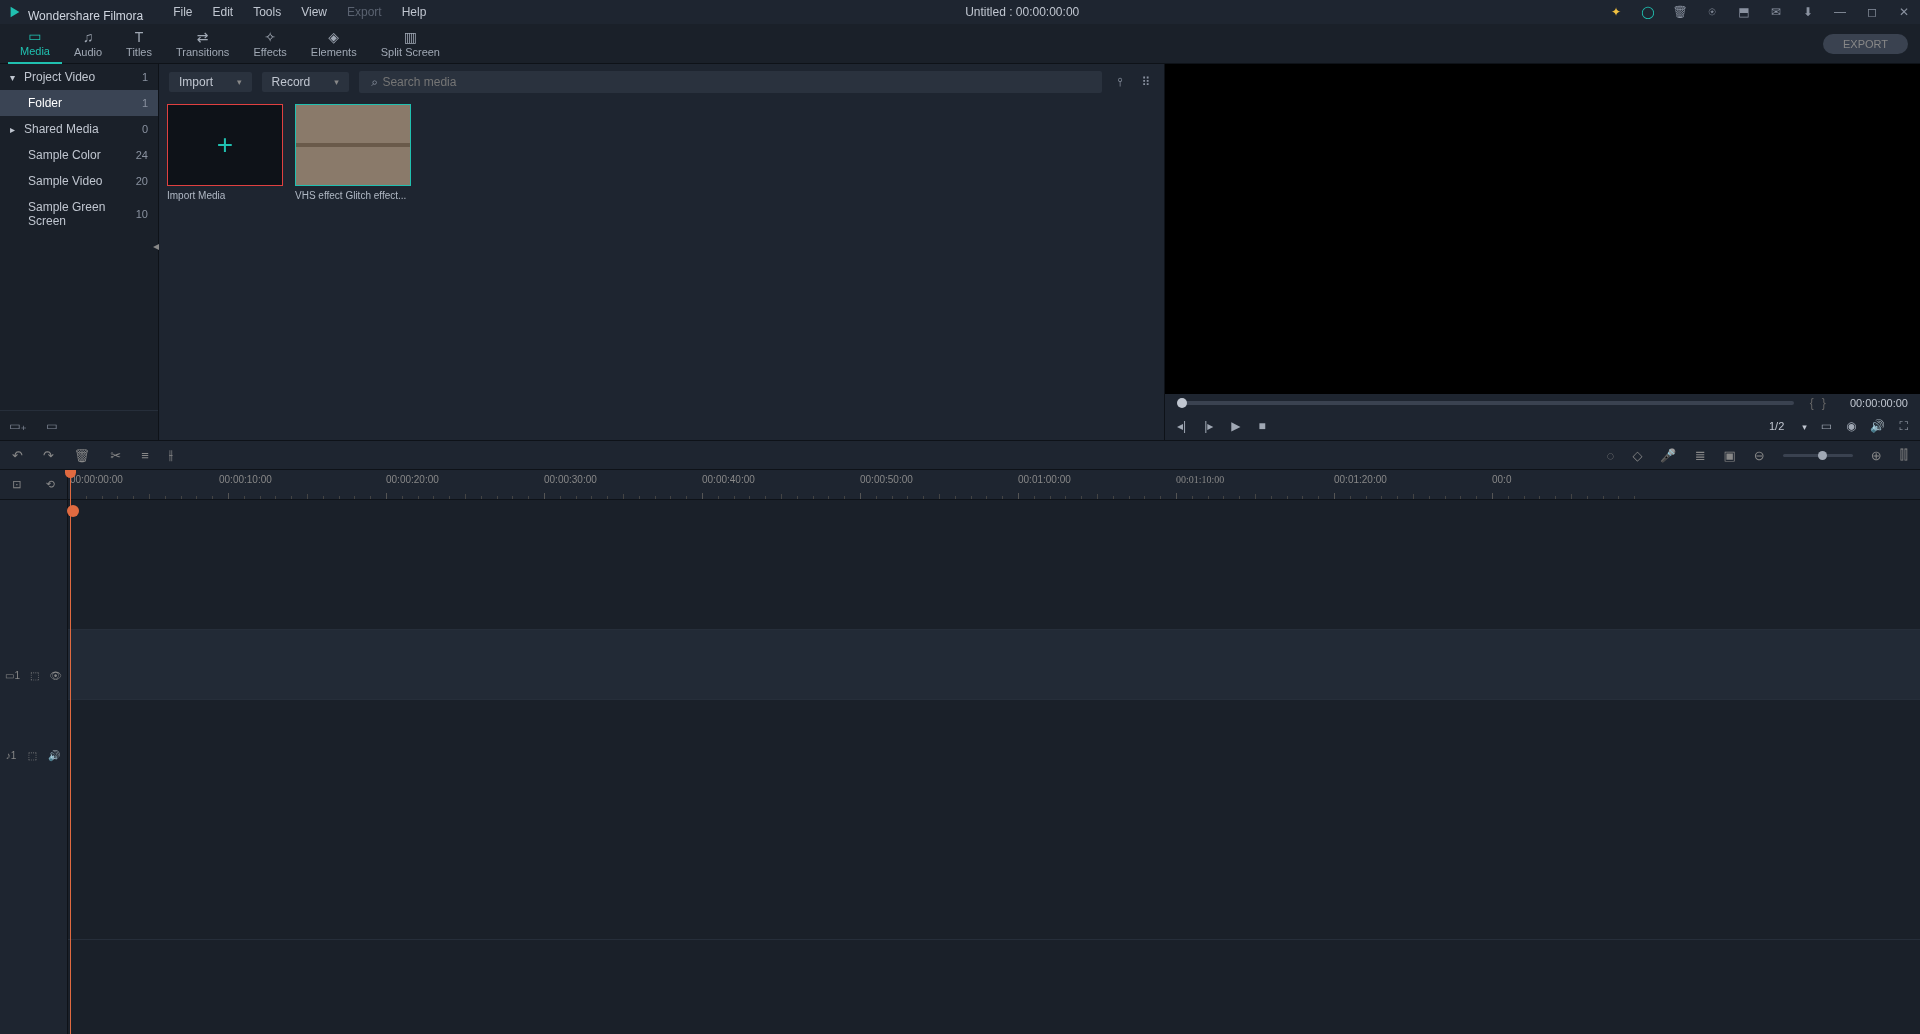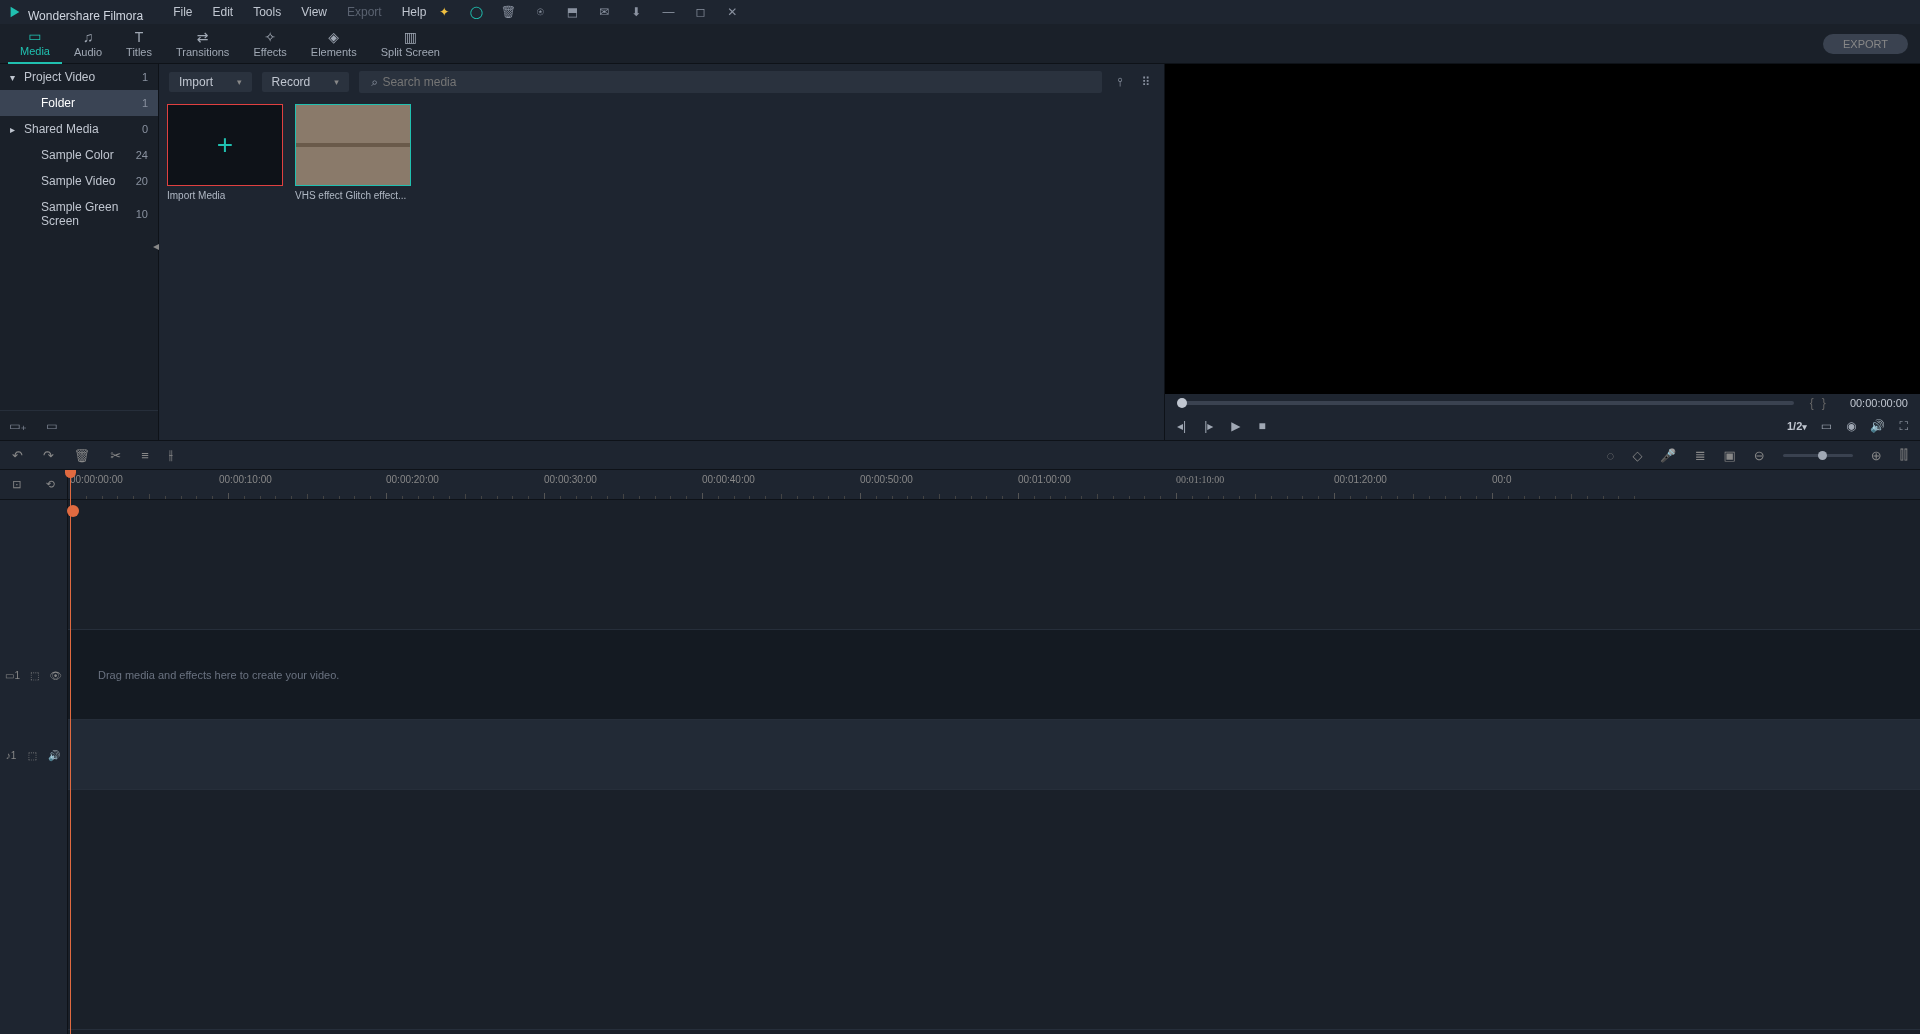--- a/index.html
+++ b/index.html
@@ -26,21 +26,21 @@
 .export-btn { margin-left: auto; margin-right: 12px; background: #3a4250; color: #888; padding: 4px 20px; border-radius: 12px; font-size: 11px; cursor: pointer; border:none; }
 
 
 .middle { display: flex; height: 376px; }
 .sidebar { width: 158px; background: #1a2029; display: flex; flex-direction: column; position: relative; }
 .side-item { display: flex; align-items: center; padding: 6px 10px; font-size: 12px; cursor: pointer; }
 .side-item .chev { width: 14px; font-size: 10px; }
 .side-item .name { flex: 1; }
 .side-item .count { color: #8a92a0; font-size: 11px; }
 .side-item.selected { background: #3a4454; color: #fff; }
-.side-item.indent { padding-left: 41px; }
+.side-item.indent { padding-left: 28px; }
 .side-bottom { margin-top: auto; display: flex; padding: 6px 10px; gap: 18px; border-top:1px solid #262e3a; height:30px; align-items:center;}
 .collapse-tab { position: absolute; right: -1px; top: 175px; color:#888;}
 
 
 .media-browser { flex: 1; background: #1e2530; border-left: 1px solid #0e1218; display:flex; flex-direction:column; }
 .mb-toolbar { height: 28px; display: flex; align-items: center; padding: 0 10px; gap: 10px; margin-top:4px; }
 .dropdown { background: #2a323e; padding: 3px 10px; border-radius: 2px; display: flex; align-items: center; gap: 24px; font-size: 12px; cursor:pointer; }
 .dropdown .chev { font-size: 9px; color:#888;}
 .search-box { flex: 1; background: #2a323e; border-radius: 2px; display: flex; align-items: center; padding: 3px 8px; }
 .search-box input { background: transparent; border: none; outline: none; color: #ccc; font-size: 12px; width: 100%; }
@@ -57,21 +57,21 @@
 .preview { width: 756px; background: #000; display: flex; flex-direction: column; border-left: 1px solid #0e1218;}
 .preview-screen { flex: 1; background: #000; }
 .preview-scrub { height: 18px; display: flex; align-items: center; padding: 0 12px; background:#1e2530;}
 .scrub-track { flex: 1; height: 4px; background: #3a4250; border-radius: 2px; position: relative; margin-right:12px;}
 .scrub-handle { position: absolute; left: 0; top: -3px; width: 10px; height: 10px; background: #c0c6d0; border-radius: 50%; }
 .braces { color:#666; margin: 0 4px; }
 .preview-controls { height: 28px; display: flex; align-items: center; padding: 0 12px; gap: 14px; background:#1e2530;}
 .pc-left { display:flex; gap:18px; }
 .pc-right { margin-left:auto; display:flex; gap:14px; align-items:center; }
 .pc-icon { color:#a0a8b4; cursor:pointer; font-size:12px; }
-.ratio-sel { display:flex; align-items:flex-end; font-size:11px; cursor:pointer;font-weight:bold;}
+.ratio-sel { display:flex; align-items:flex-end; gap:18px; font-size:11px; cursor:pointer;}
 
 
 .tl-toolbar { height: 30px; background: #1e2530; display: flex; align-items: center; padding: 0 12px; gap: 20px; border-top:1px solid #0e1218; border-bottom:1px solid #0e1218;}
 .tl-toolbar .tl-icon { color:#888; cursor:pointer; font-size:13px;}
 .tl-right { margin-left:auto; display:flex; align-items:center; gap:18px; }
 .zoom-slider { width:70px; height:3px; background:#3a4250; border-radius:2px; position:relative;}
 .zoom-handle { position:absolute; left:50%; top:-3px; width:9px; height:9px; border-radius:50%; background:#a0a8b4;}
 
 
 .timeline { flex:1; display:flex; background:#1a2029; height: 564px;}
@@ -103,20 +103,21 @@
         <path d="M3 2 L13 8 L3 14 Z" fill="#20c0b0"></path>
       </svg>
   </span>
   <span class="app-name">Wondershare Filmora</span>
   <span class="menu-item">File</span>
   <span class="menu-item">Edit</span>
   <span class="menu-item">Tools</span>
   <span class="menu-item">View</span>
   <span class="menu-item disabled">Export</span>
   <span class="menu-item">Help</span>
+  <span class="title-center">Untitled : 00:00:00:00</span>
   <div class="title-icons">
     <span class="title-icon accent">✦</span>
     <span class="title-icon teal">◯</span>
     <span class="title-icon">🗑</span>
     <span class="title-icon">⍟</span>
     <span class="title-icon">⬒</span>
     <span class="title-icon">✉</span>
     <span class="title-icon">⬇</span>
     <span class="title-icon">—</span>
     <span class="title-icon">◻</span>
@@ -404,19 +405,16 @@
         <div class="tick-minor" style="left: 1503px; height: 5px;"></div>
         <div class="tick-minor" style="left: 1518.8px;"></div>
         <div class="tick-minor" style="left: 1534.6px;"></div>
         <div class="tick-minor" style="left: 1550.4px;"></div>
         <div class="tick-minor" style="left: 1566.2px;"></div>
       </div>
     <div class="playhead">
         <div class="marker-dot"></div>
       </div>
     <div class="track-band tall"></div>
-    <div class="track-band video">
-      <span class="placeholder-text">Drag media and effects here to create your video.</span>
-    </div>
     <div class="track-band light" style="height:70px;"></div>
     <div class="track-band" style="height:240px;"></div>
   </div>
 </div>
 
 </body></html>

